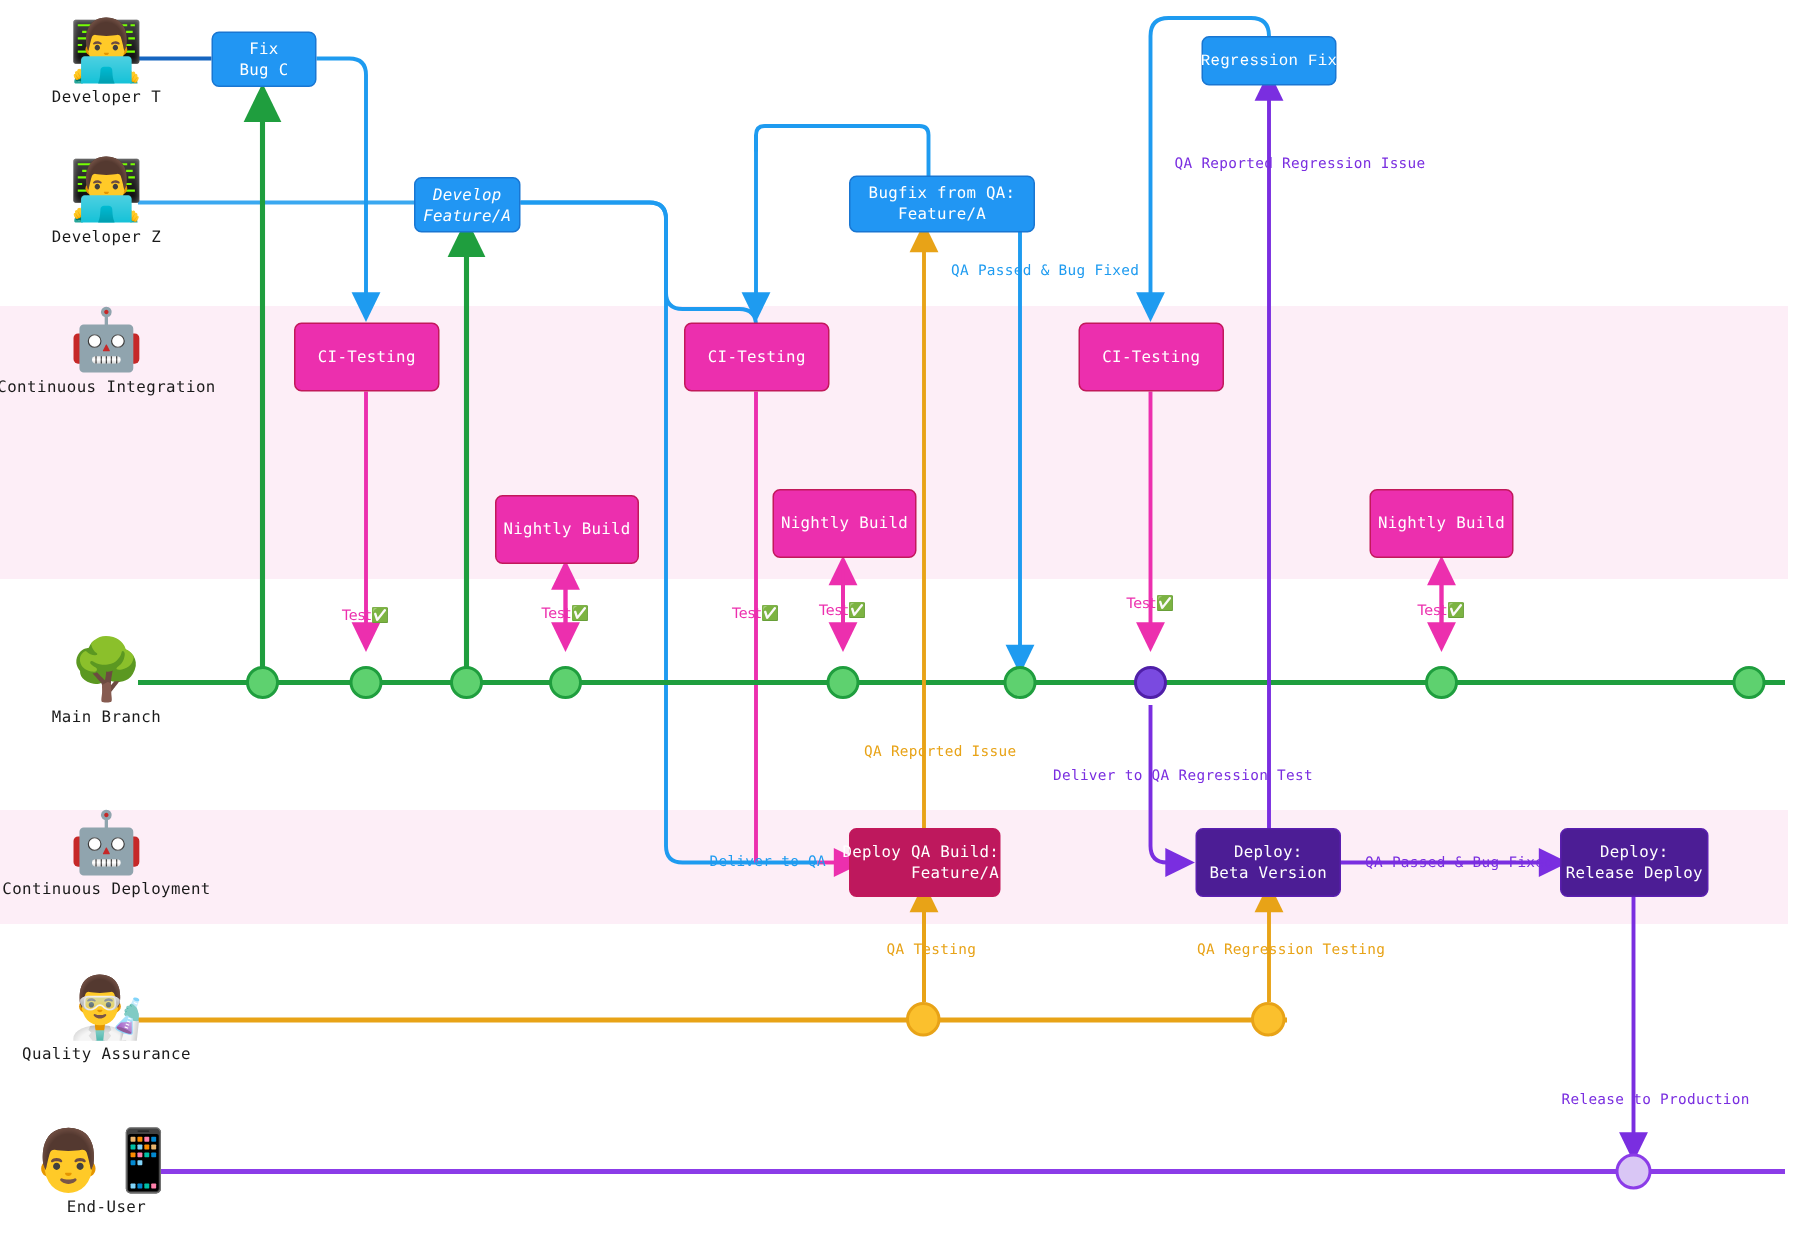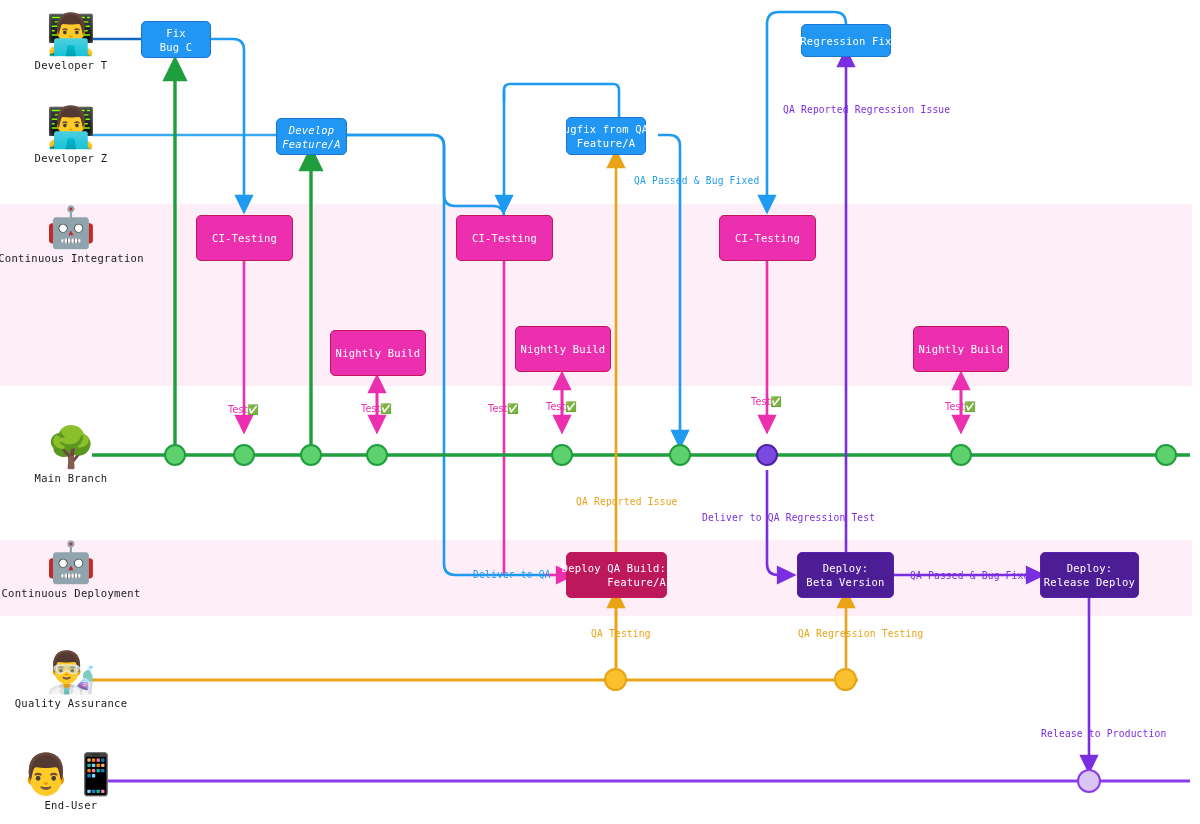--- a/index.html
+++ b/index.html
@@ -151,25 +151,25 @@
   </div>
 
   <div class="box dev" style="left:141px;top:21px;width:70px;height:37px;">
     <span>Fix</span>
     <span>Bug C</span>
   </div>
   <div class="box dev" style="left:276px;top:118px;width:71px;height:37px;font-style:italic;">
     <span>Develop</span>
     <span>Feature/A</span>
   </div>
-  <div class="box dev" style="left:566px;top:117px;width:80px;height:38px;">
+  <div class="box dev" style="left:566px;top:117px;width:124px;height:38px;">
     <span>Bugfix from QA:</span>
     <span>Feature/A</span>
   </div>
-  <div class="box dev" style="left:801px;top:24px;width:90px;height:33px;">
+  <div class="box dev" style="left:801px;top:24px;width:90px;height:33px;font-family:Liberation Mono, monospace;">
     <span>Regression Fix</span>
   </div>
 
   <div class="box ci" style="left:196px;top:215px;width:97px;height:46px;">
     <span>CI-Testing</span>
   </div>
   <div class="box ci" style="left:456px;top:215px;width:97px;height:46px;">
     <span>CI-Testing</span>
   </div>
   <div class="box ci" style="left:719px;top:215px;width:97px;height:46px;">

